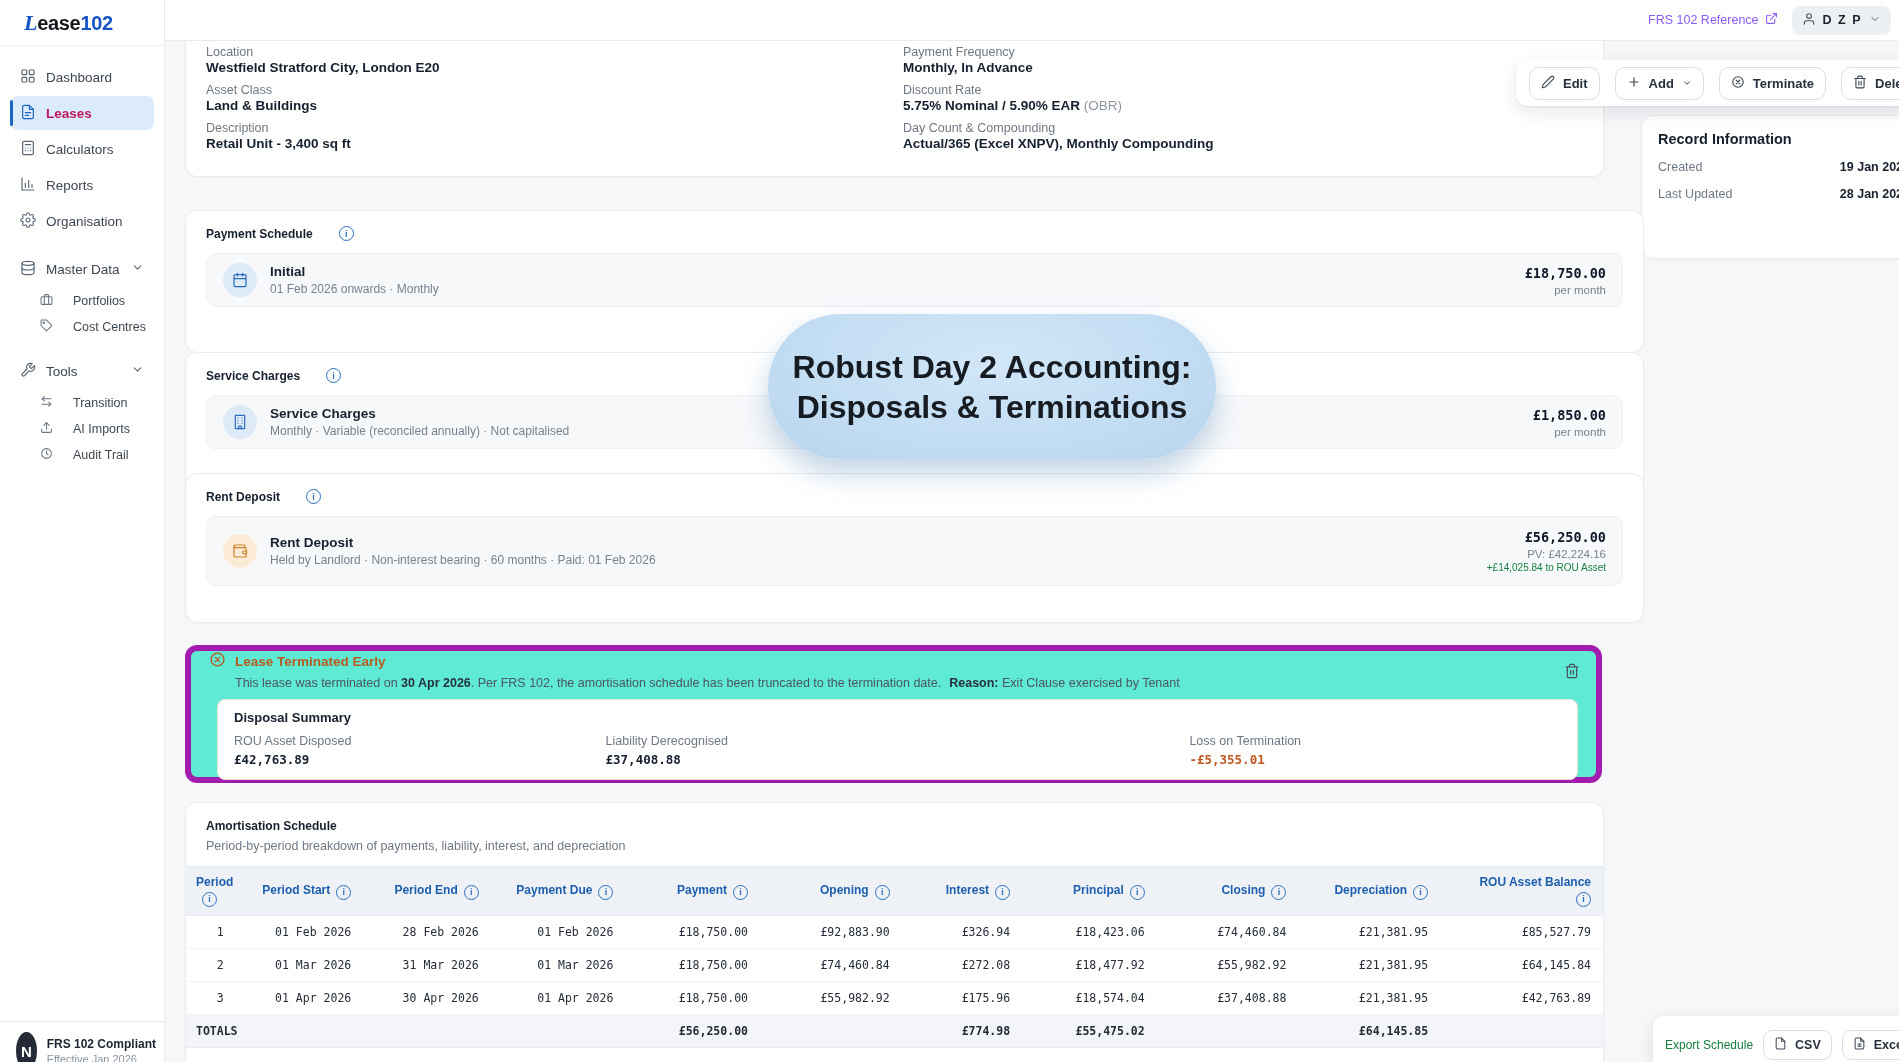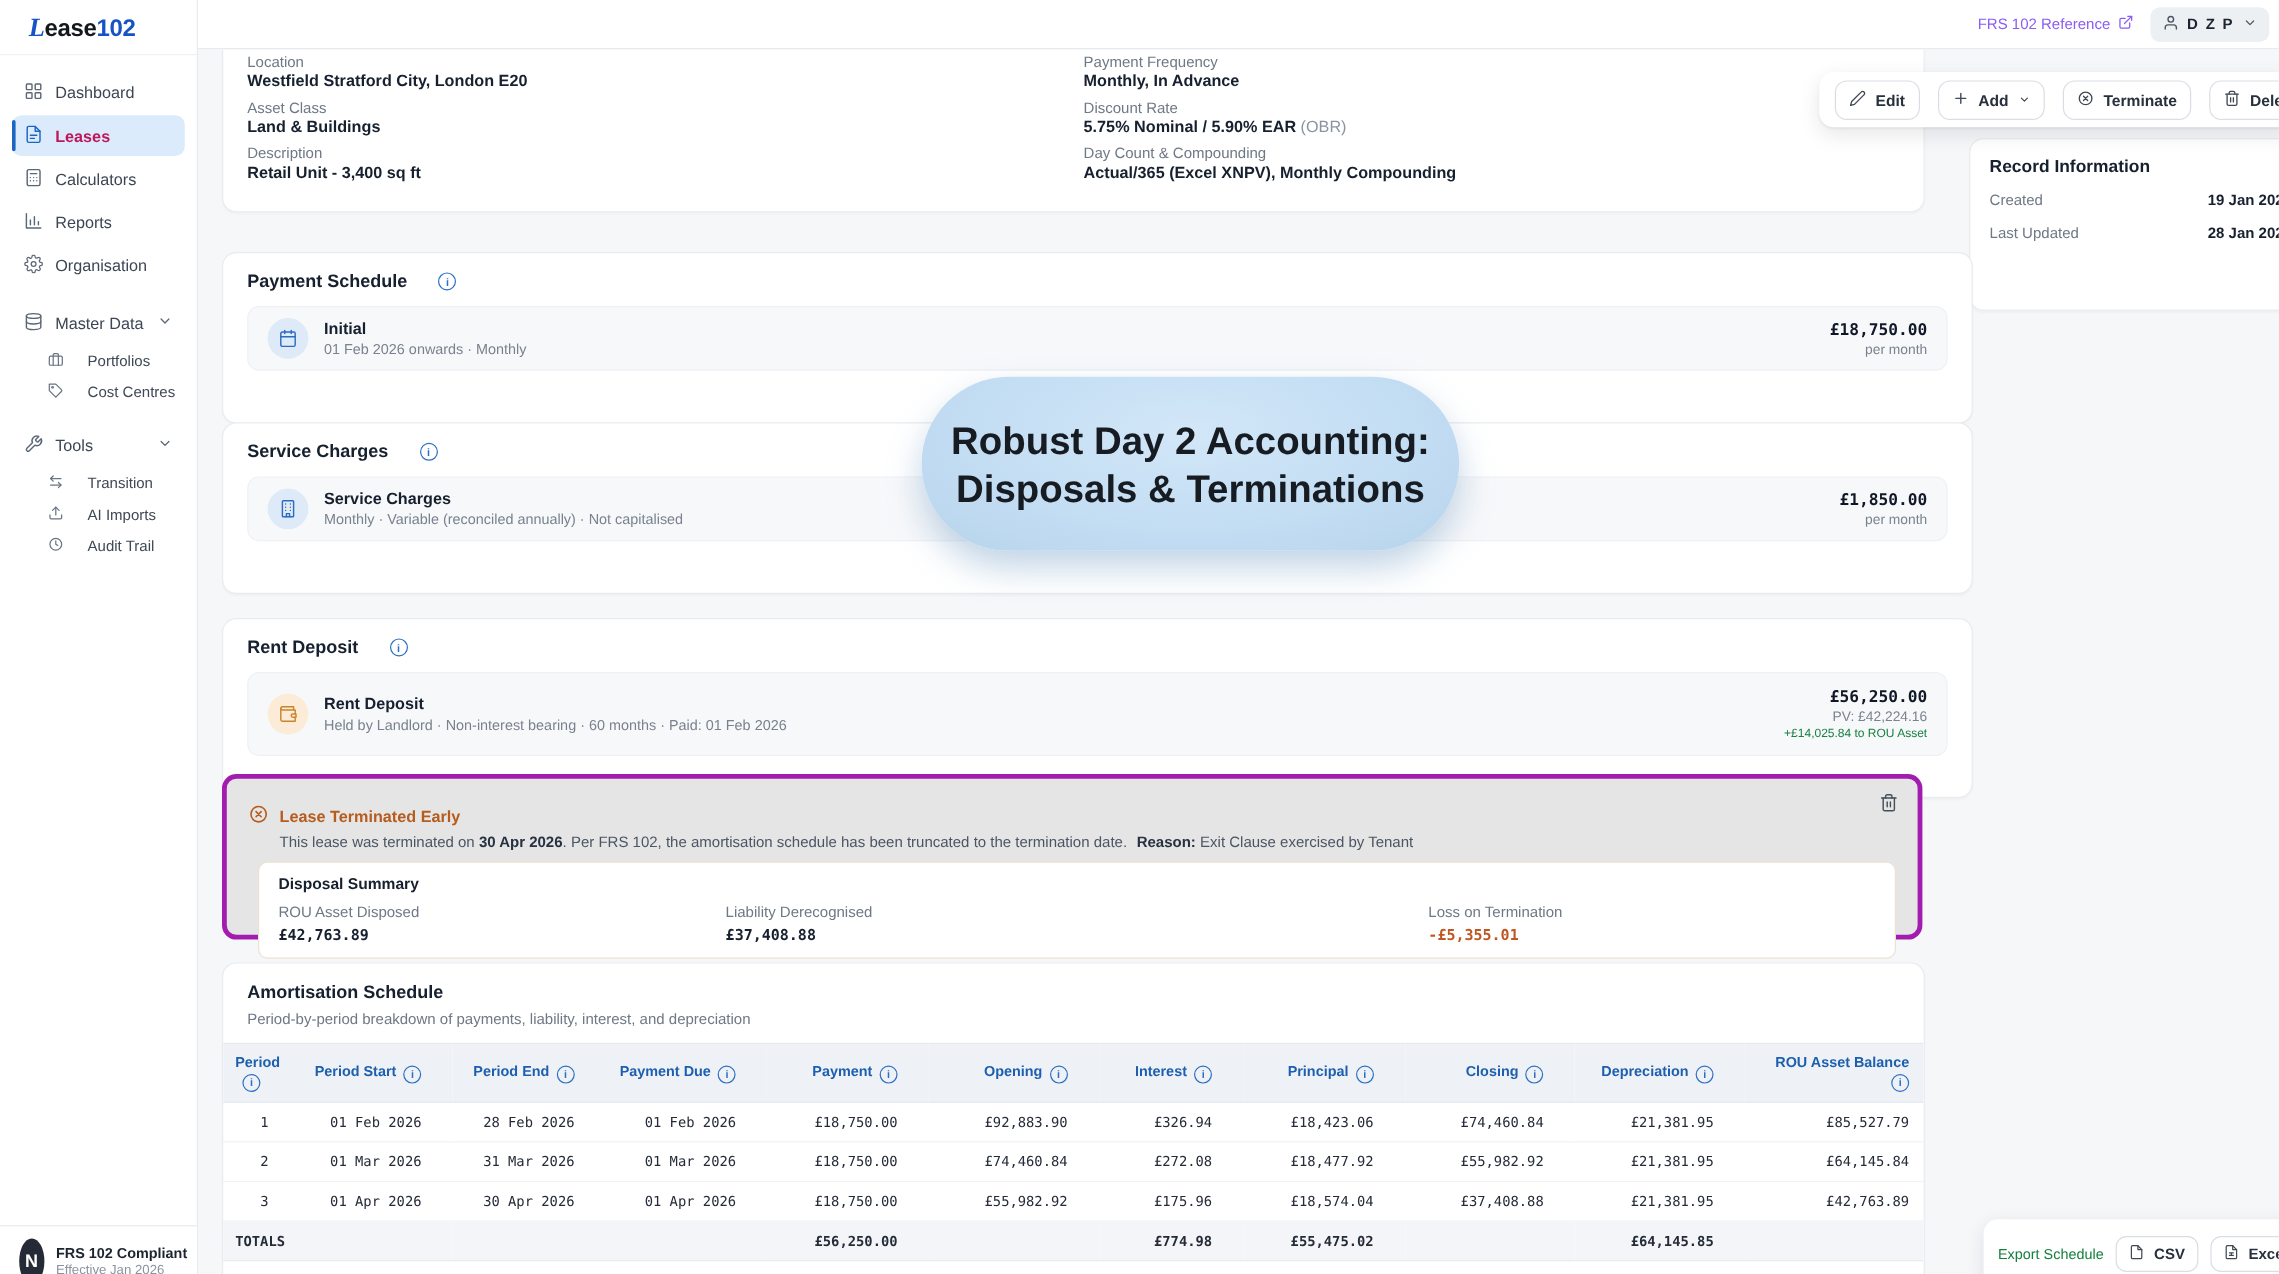--- a/index.html
+++ b/index.html
@@ -65,41 +65,41 @@
 
   
   .record-card{left:1477px;top:74px;width:252px;height:112px;padding:15px 16px}
   .rc-title{font-size:14.5px;font-weight:700;color:#16202e}
   .rc-row{display:flex;justify-content:space-between;margin-top:13px;font-size:12.5px}
   .rc-label{color:#6f7885}
   .rc-value{font-weight:700;color:#16202e}
 
   
   .sec-card{left:21px;width:1417px;padding:15px 20px}
-  .sec-title{font-size:15px;font-weight:700;color:#16202e;display:flex;align-items:center;gap:20px}
+  .sec-title{font-size:12px;font-weight:700;color:#16202e;display:flex;align-items:center;gap:20px}
   .info{display:inline-flex;width:13px;height:13px;border:1.2px solid #2d6fc0;border-radius:50%;align-items:center;
         justify-content:center;font-size:9px;font-weight:700;font-style:normal;color:#2d6fc0;margin-left:6px;
         vertical-align:-1px;cursor:pointer}
   .info::before{content:"i"}
   .row-item{margin-top:12px;background:#f7f8fa;border:1px solid #eef0f3;border-radius:10px;padding:9px 16px;
             display:flex;align-items:center;gap:13px;cursor:pointer}
   .icon-circle{width:34px;height:34px;border-radius:50%;display:flex;align-items:center;justify-content:center}
   .ic-blue{background:#dfeaf8;color:#2a6cc0}
   .ic-orange{background:#fcecd7;color:#c9852c}
   .ri-name{font-size:13.5px;font-weight:700;color:#16202e}
   .ri-meta{font-size:12px;color:#79828e;margin-top:3px}
   .amount-block{margin-left:auto;text-align:right}
   .amount{font-family:"DejaVu Sans Mono",monospace;font-size:13.5px;font-weight:700;color:#101828}
   .cadence{font-size:11.5px;color:#79828e;margin-top:3px}
   .pv-line{font-size:11.5px;color:#79828e;margin-top:3px}
   .rou-line{font-size:10px;color:#178043;margin-top:2px}
 
   
-  .banner{position:absolute;left:21px;top:604px;width:1417px;height:138px;background:#e5e5e5;border:4px solid #a21caf;
-          border-radius:12px;padding:21px 18px;box-sizing:border-box}
+  .banner{position:absolute;left:21px;top:604px;width:1417px;height:138px;background:#5eead4;border:6px solid #a21caf;
+          border-radius:12px;padding:0 18px;box-sizing:border-box}
   .banner-head{display:flex;gap:9px;align-items:center;color:#b65c1e;font-weight:700;font-size:13.5px}
   .banner-body{margin:5px 0 0 26px;font-size:12.5px;color:#4b5563}
   .banner-body b{color:#273140}
   .reason-gap{display:inline-block;width:8px}
   .banner-trash{position:absolute;right:16px;top:12px;color:#454e5b;cursor:pointer}
   .disposal{margin:9px 0 0 8px;background:#fff;border:1px solid #ece3d2;border-radius:8px;padding:10px 16px 12px}
   .disp-title{font-size:13px;font-weight:700;color:#16202e;margin-bottom:9px}
   .disp-cols{display:flex}
   .disp-col.c1{width:28%}.disp-col.c2{width:44%}.disp-col.c3{width:28%}
   .disp-label{font-size:12.5px;color:#6f7885}
@@ -403,21 +403,21 @@
         <div class="cadence">per month</div>
       </div>
     </div>
   </div>
 
   <div class="bubble">
     <div>Robust Day 2 Accounting:</div>
     <div>Disposals &amp; Terminations</div>
   </div>
 
-  <div class="card sec-card" style="top:474px;height:118px">
+  <div class="card sec-card" style="top:432px;height:118px">
     <div class="sec-title">
         <span>Rent Deposit</span>
         <i class="info"></i>
       </div>
     <div class="row-item" style="padding:12px 16px">
       <div class="icon-circle ic-orange">
           <svg width="16" height="16" viewBox="0 0 24 24" fill="none" stroke="currentColor" stroke-width="1.8" stroke-linecap="round" stroke-linejoin="round">
             <path d="M21 12V7H5a2 2 0 0 1 0-4h14v4"></path>
             <path d="M3 5v14a2 2 0 0 0 2 2h16v-5"></path>
             <path d="M18 12a2 2 0 0 0 0 4h4v-4z"></path>

